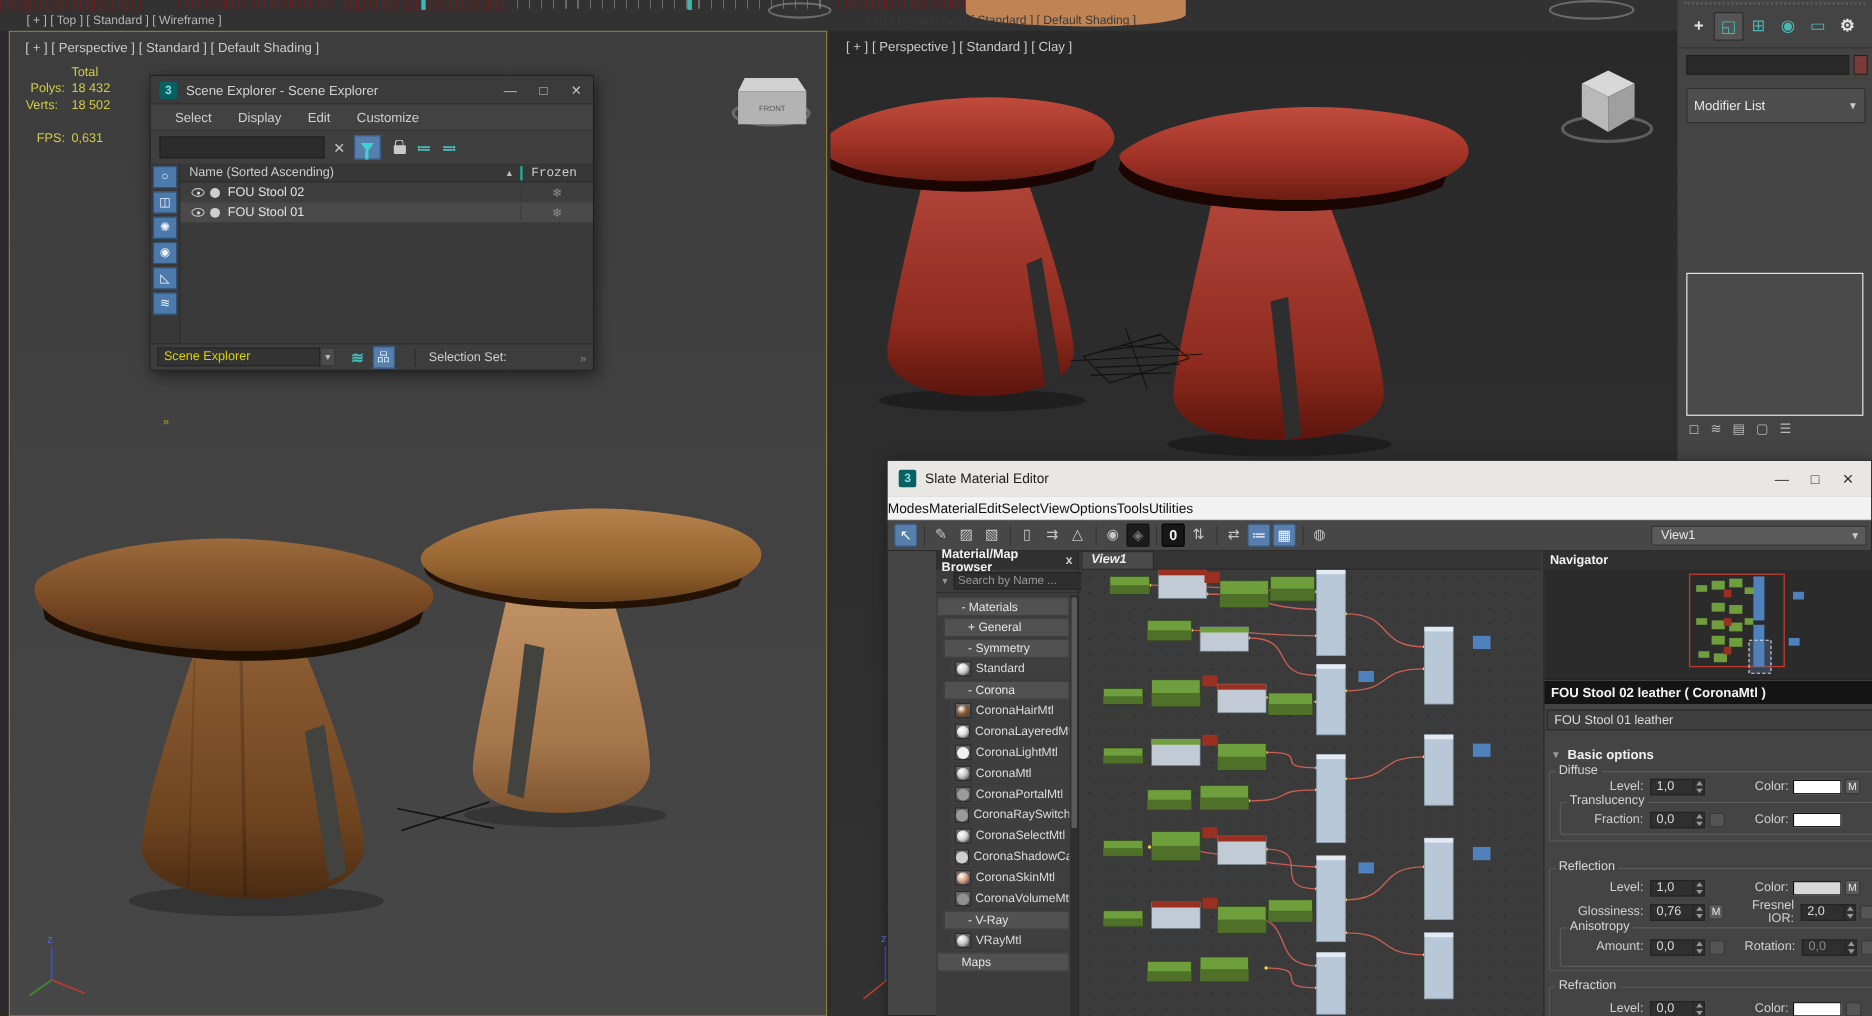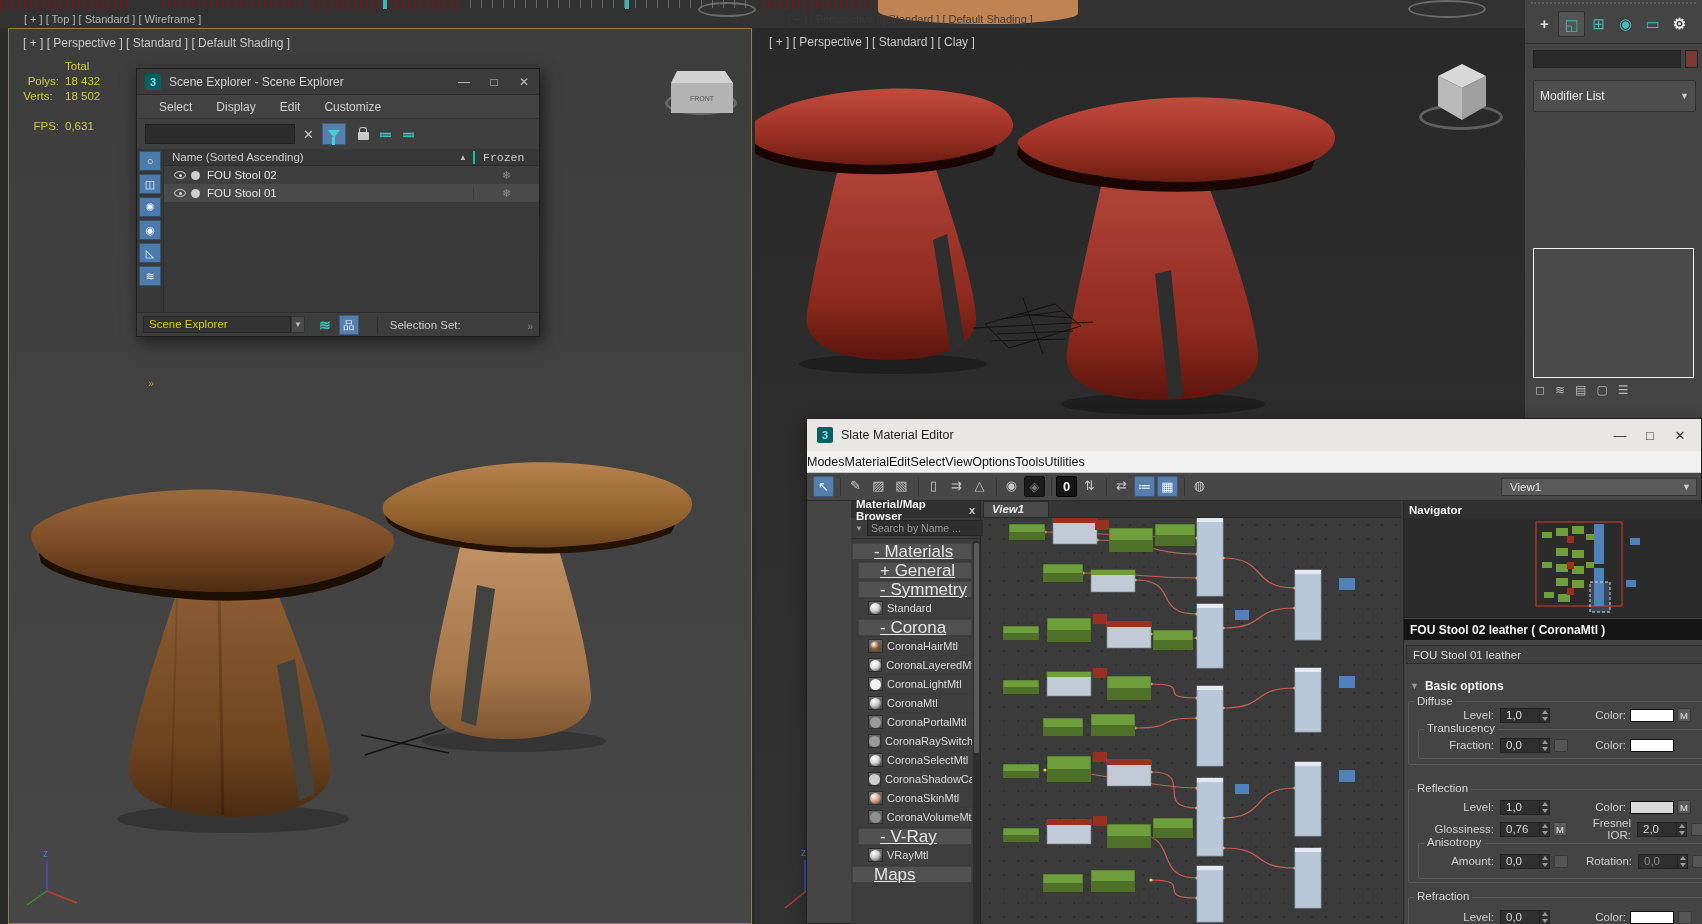--- a/index.html
+++ b/index.html
@@ -132,22 +132,22 @@
   
   #mm-browser { position:absolute; left:0; top:0; width:130px; height:424px; background:#3c3c3c; border-right:1px solid #272727; }
   .panel-hdr { height:17px; background:#303030; color:#f2f2f2; font-weight:bold; font-size:11.5px;
                display:flex; align-items:center; padding:0 5px; }
   .panel-hdr .px { margin-left:auto; color:#cfcfcf; font-weight:bold; font-size:11px; }
   #mm-search { height:21px; display:flex; align-items:center; background:#3c3c3c; border-bottom:1px solid #2d2d2d; }
   #mm-search .dd { color:#9a9a9a; font-size:8px; padding:0 4px; }
   #mm-input { flex:1; height:16px; background:#2e2e2e; border:1px solid #242424; color:#999; font-size:10.5px; padding-left:3px; margin-right:8px; }
   #mm-input::placeholder { color:#999; }
   #mm-list { position:absolute; left:0; top:40px; right:7px; bottom:0; overflow:hidden; }
-  .mm-group { height:17px; background:#515151; border:1px solid #404040; color:#e4e4e4; font-size:17px;
-              display:flex; align-items:center; padding-left:21px; margin:2px 1px 1px 1px;text-decoration:underline; }
+  .mm-group { height:17px; background:#515151; border:1px solid #404040; color:#e4e4e4; font-size:11px;
+              display:flex; align-items:center; padding-left:21px; margin:2px 1px 1px 1px; }
   .mm-group.lvl1 { margin-left:7px; }
   .mm-item { height:18px; display:flex; align-items:center; background:#3f3f3f; color:#dcdcdc; font-size:11px;
              padding-left:4px; margin:0 1px 1px 13px; white-space:nowrap; }
   .mm-chip { width:15px; height:14px; background:linear-gradient(#6a6a6a,#4a4a4a); border:1px solid #2c2c2c;
              margin-right:4px; display:flex; align-items:center; justify-content:center; }
   .mm-sph { width:11px; height:11px; border-radius:50%; }
   #mm-scroll { position:absolute; right:0; top:40px; width:7px; bottom:0; background:#2e2e2e; }
   #mm-thumb { position:absolute; left:1px; top:2px; width:5px; height:210px; background:#5a5a5a; border-radius:2px; }
 
   

